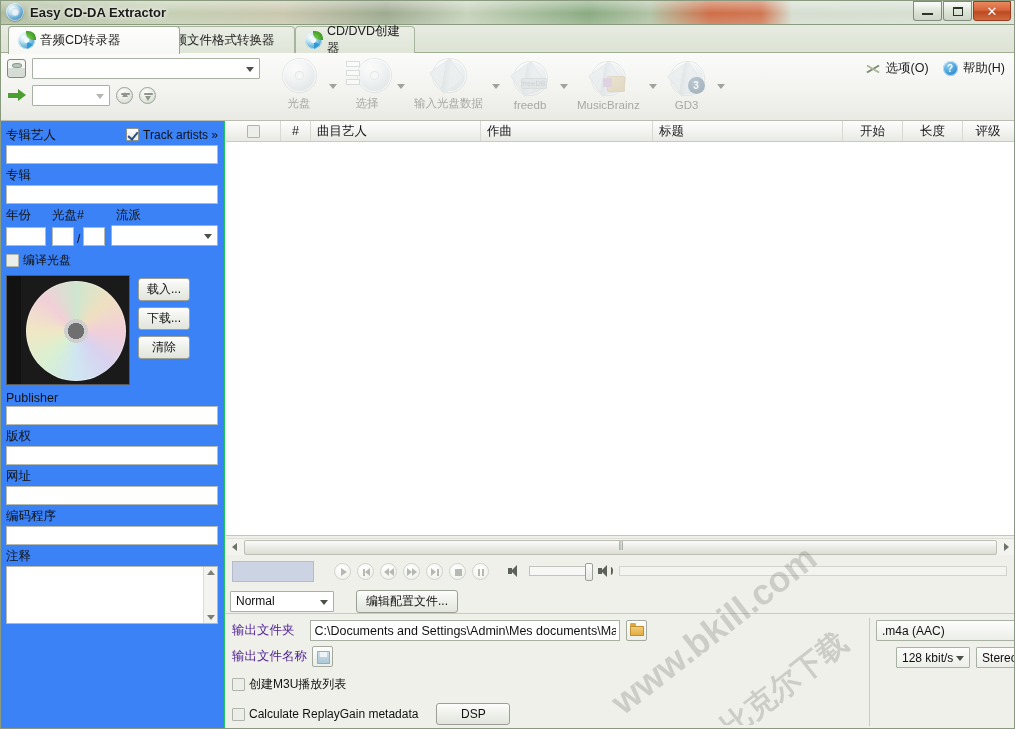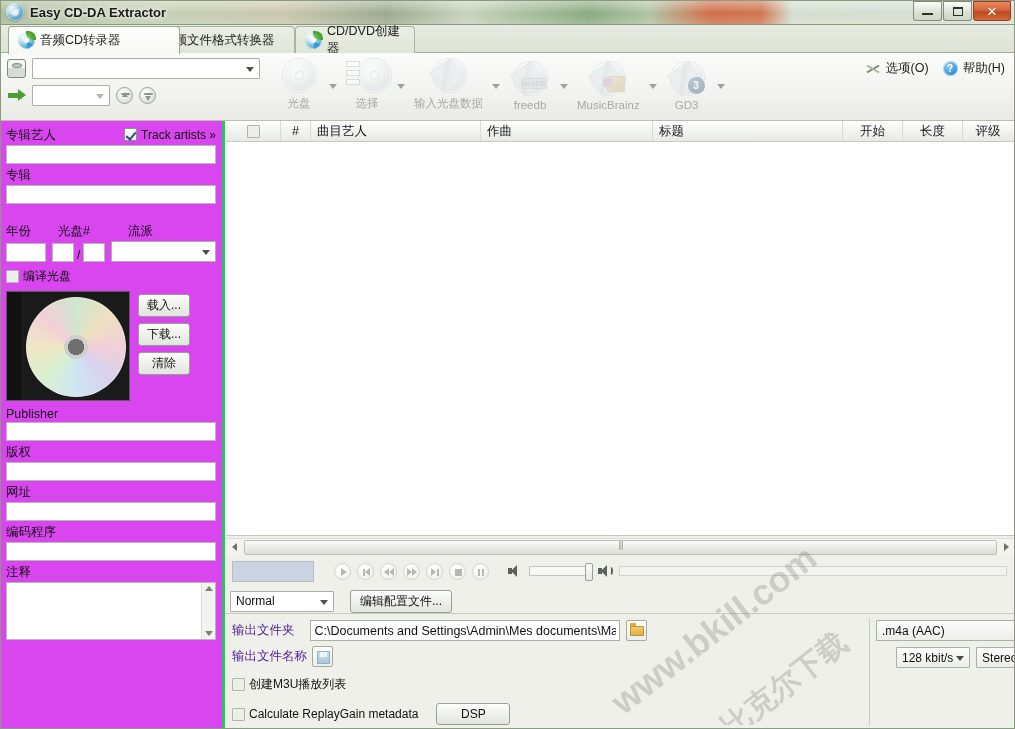--- a/index.html
+++ b/index.html
@@ -192,21 +192,21 @@
   .opt-ico::before{content:"";position:absolute;left:1px;top:7px;width:14px;height:2px;background:#7b8a6e;transform:rotate(-30deg);}
   .opt-ico::after{content:"";position:absolute;left:1px;top:7px;width:14px;height:2px;background:#a9b79c;transform:rotate(30deg);}
   .help-ico{width:15px;height:15px;border-radius:50%;
     background: radial-gradient(circle at 35% 28%, #8fd0f2, #2f8fd0 70%, #1d6ba3);
     color:#fff;font-size:10px;font-weight:bold;text-align:center;line-height:15px;
     box-shadow: inset 0 0 0 1px rgba(255,255,255,0.6);}
 
   
   .leftpanel {
     position:absolute; left:0; top:121px; width:225px; height:608px;
-    background:#d946ef; border-right:3px solid #22c55e;
+    background:#3b82f6; border-right:1px solid #22c55e;
     padding:3px 6px 8px 6px;
   }
   .lp-label { font-size:12.5px; color:#121212; margin:3px 0 1px 0; }
   .lp-row { display:flex; align-items:center; justify-content:space-between; }
   .lp-input {
     width:100%; height:19px; border:1px solid #b5bab0; background:#ffffff;
     font-size:12px; padding:0 3px; outline:none; color:#111;
   }
   .lp-chk { display:flex; align-items:center; gap:4px; font-size:12px; color:#111; }
   .cbox {
@@ -328,21 +328,21 @@
   .spk::after{content:"";position:absolute;left:4px;top:1px;width:0;height:0;
     border-right:6px solid #5c615a;border-top:6px solid transparent;border-bottom:6px solid transparent;}
   .spk .wv{position:absolute;right:0;top:3px;width:5px;height:8px;
     border-right:2px solid #5c615a;border-radius:0 50% 50% 0;}
   .vol-track { width:62px; height:10px; border:1px solid #c0c4bb; background:#f7f8f5; position:relative; }
   .vol-thumb { position:absolute; right:-3px; top:-4px; width:8px; height:18px;
     border:1px solid #9aa096; background: linear-gradient(to bottom,#fdfdfc,#e6e8e1); border-radius:2px; }
   .pos-track { flex:1; height:10px; border:1px solid #d2d5cd; background:#f3f4f0; margin-right:8px; }
 
   
-  .profilebar { position:absolute; left:230px; top:589px; height:24px; display:flex; align-items:center; gap:16px; }
+  .profilebar { position:absolute; left:230px; top:589px; height:24px; display:flex; align-items:center; gap:22px; }
   .profile-combo { width:104px; }
 
   
   .bottombar {
     position:absolute; left:226px; top:613px; width:789px; height:116px;
     background:#f0f0ea; border-top:1px solid #c8cbc2;
   }
   .bb-left { position:absolute; left:6px; top:6px; width:415px; }
   .bb-sep { position:absolute; left:643px; top:4px; width:1px; height:108px; background:#c9ccc3; }
   .bb-mid { position:absolute; left:650px; top:6px; width:208px; }
@@ -536,21 +536,21 @@
       <span class="lp-chk">
         <span class="cbox checked"></span>
         <span>Track artists »</span>
       </span>
     </div>
     <input class="lp-input" value="" style="">
 
     <div class="lp-label">专辑</div>
     <input class="lp-input" value="" style="">
 
-    <div style="display:flex;gap:12px;margin-top:19px;">
+    <div style="display:flex;gap:6px;margin-top:3px;">
       <span class="lp-label" style="width:40px;margin:0;">年份</span>
       <span class="lp-label" style="width:58px;margin:0;">光盘#</span>
       <span class="lp-label" style="margin:0;">流派</span>
     </div>
     <div class="ydg-row" style="margin-top:1px;">
       <input class="mini-in" style="width: 40px;" value="">
       <input class="mini-in" style="width: 22px; margin-left: 6px;" value="">
       <span style="font-size:12px;margin:0 3px;">/</span>
       <input class="mini-in" style="width: 22px;" value="">
       <div class="combo" style="width:118px;height:21px;margin-left:6px;">

